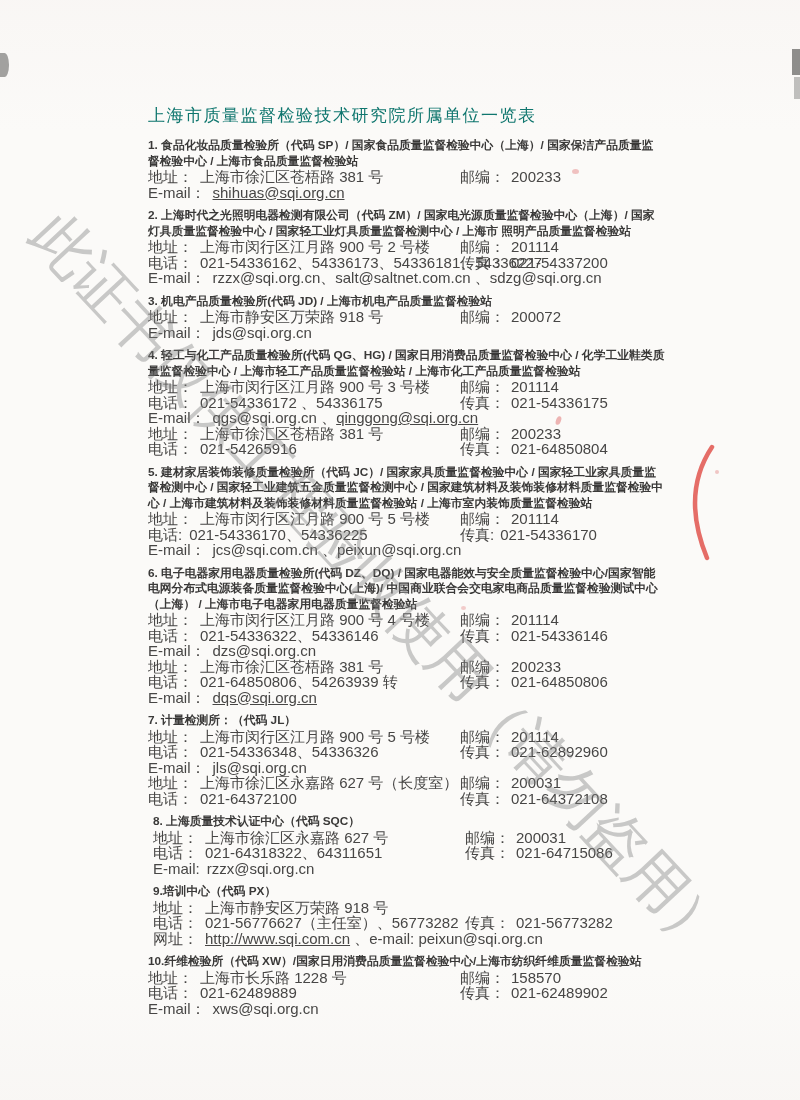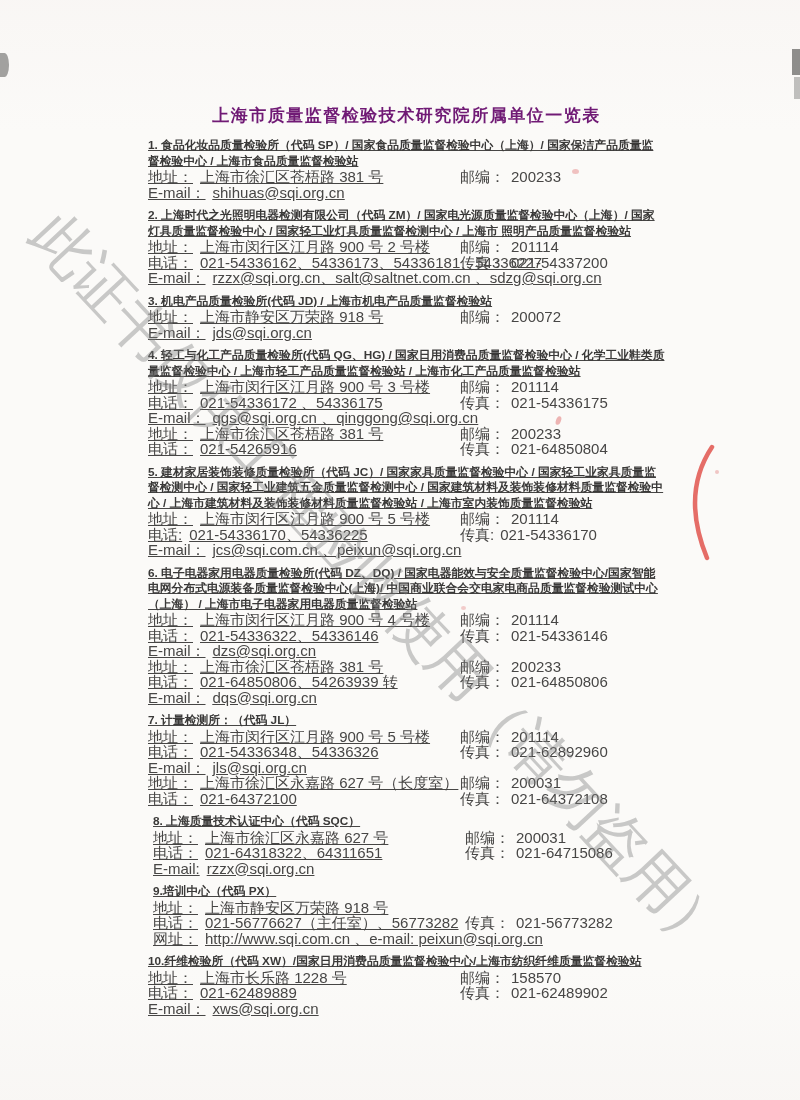--- a/index.html
+++ b/index.html
@@ -23,26 +23,26 @@
     pointer-events:none;
   }
   .doc{
     position:absolute;
     left:148px;top:104px;width:517px;
     z-index:2;
   }
   .title{
     margin:0 0 11px 0;
     font-size:17px;
-    font-weight:bold;
+    font-weight:normal;
     letter-spacing:1.5px;
-    text-align:center;
-    color:#701a75;
+    text-align:left;
+    color:#0f766e;
   }
-  .entry{margin:8px 0 4px 0;text-decoration:underline;}
+  .entry{margin:8px 0 4px 0;}
   .entry.indent{padding-left:5px;}
   .entry-heading{
     font-size:11.8px;
     font-weight:bold;
     line-height:15.5px;
     color:#3a3938;
   }
   .line{
     position:relative;
     font-size:15px;

